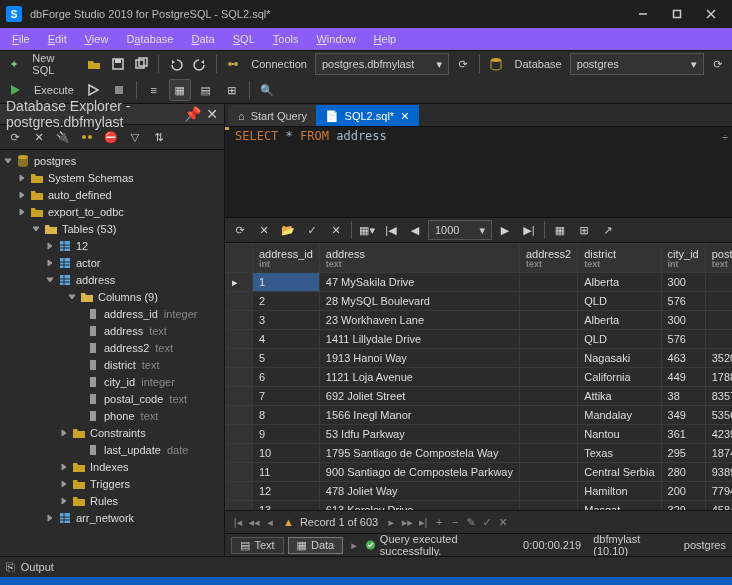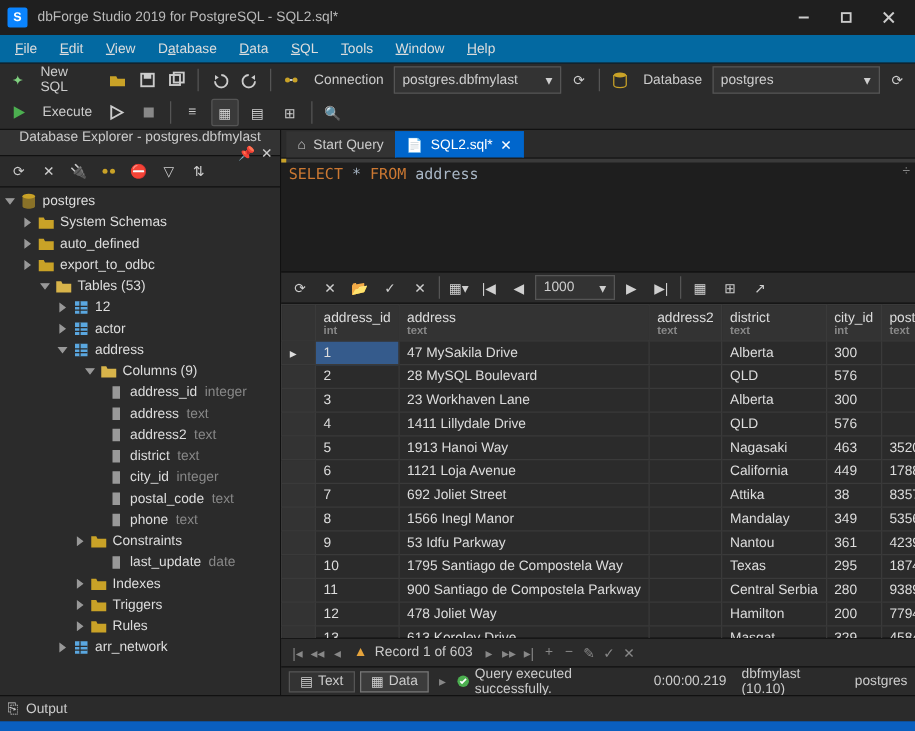--- a/index.html
+++ b/index.html
@@ -12,55 +12,55 @@
   html,body{margin:0;padding:0;width:732px;height:585px;font:11px "Segoe UI",Tahoma,sans-serif;color:var(--text);background:var(--bg-dark);overflow:hidden;}
   body{display:flex;flex-direction:column;}
   
   .titlebar{height:28px;background:#1f1f1f;display:flex;align-items:center;padding:0 4px 0 6px;flex:none;}
   .titlebar .appicon{width:16px;height:16px;background:var(--blue);border-radius:2px;display:flex;align-items:center;justify-content:center;color:#fff;font-size:10px;font-weight:bold;margin-right:8px;}
   .titlebar .title{flex:1;color:#bbb;}
   .titlebar .winbtns{display:flex;}
   .titlebar .winbtn{width:34px;height:22px;display:flex;align-items:center;justify-content:center;color:#ccc;}
   .titlebar .winbtn svg{width:10px;height:10px;}
   
-  .menubar{height:22px;background:#0369a1;display:flex;align-items:center;padding:0 4px;gap:2px;flex:none;border-bottom:1px solid #111;}
+  .menubar{height:22px;background:#8b5cf6;display:flex;align-items:center;padding:0 4px;gap:2px;flex:none;border-bottom:1px solid #111;}
   .menubar .mitem{padding:2px 8px;color:#ddd;}
   .menubar .mitem u{text-decoration:underline;}
   
   .toolbars{background:#2b2b2b;border-bottom:1px solid #111;flex:none;}
   .toolrow{height:26px;display:flex;align-items:center;padding:0 4px;gap:4px;}
   .tbtn{width:20px;height:20px;display:flex;align-items:center;justify-content:center;border:1px solid transparent;border-radius:2px;}
   .tbtn.sel{border-color:#555;background:#3a3a3a;}
   .tbtn svg{width:14px;height:14px;}
   .tsep{width:1px;height:18px;background:#555;margin:0 2px;}
   .tlabel{color:#ccc;padding:0 4px;}
   .tdrop{display:flex;align-items:center;gap:4px;border:1px solid #555;padding:1px 6px;height:18px;min-width:120px;background:#333;}
   .tdrop .dd{margin-left:auto;}
   .newsql{color:#7fd07f;}
   
   .mainsplit{flex:1;display:flex;min-height:0;}
   .leftpanel{width:224px;background:#2b2b2b;display:flex;flex-direction:column;border-right:1px solid #111;}
-  .panel-tab{height:20px;background:#333;border-bottom:1px solid #111;display:flex;align-items:center;padding:0 6px;color:#ccc;font-size:11px;flex-direction:column;}
+  .panel-tab{height:20px;background:#333;border-bottom:1px solid #111;display:flex;align-items:center;padding:0 6px;color:#ccc;font-size:14px;}
   .panel-tab .pin{margin-left:auto;display:flex;gap:4px;}
   .panel-toolbar{height:24px;display:flex;align-items:center;padding:0 4px;gap:2px;border-bottom:1px solid #111;}
   .tree{flex:1;overflow:auto;padding:2px 0;font-size:11px;}
   .tnode{display:flex;align-items:center;height:17px;white-space:nowrap;}
   .tnode .tw{width:12px;height:12px;display:flex;align-items:center;justify-content:center;margin-right:2px;}
   .tnode .ticon{width:14px;height:14px;display:flex;align-items:center;justify-content:center;margin-right:4px;}
   .tnode .tlbl{color:#ddd;}
   .tnode .ttype{color:#888;margin-left:6px;}
   
   .rightpanel{flex:1;display:flex;flex-direction:column;min-width:0;}
   .doctabs{height:22px;background:#2b2b2b;display:flex;align-items:flex-end;padding:0 4px;gap:0;border-bottom:1px solid #111;}
   .doctab{display:flex;align-items:center;height:20px;padding:0 8px;gap:6px;color:#ccc;border:1px solid transparent;border-bottom:none;}
   .doctab.active{background:var(--blue-dark);color:#fff;border-color:var(--blue-dark);}
   .doctab.inactive{background:#333;}
   .doctab .close{width:10px;}
   
-  .editor{height:90px;background:var(--bg-editor);display:flex;flex-direction:column;border-bottom:1px solid #111;position:relative;}
+  .editor{height:90px;background:var(--bg-editor);display:flex;flex-direction:row;border-bottom:1px solid #111;position:relative;}
   .editor .marker{height:3px;background:#3a3a3a;display:flex;}
   .editor .marker .y{width:4px;background:#c9a227;}
   .editor .code{flex:1;padding:2px 6px;font:12px Consolas,monospace;color:var(--ident);}
   .editor .code .kw{color:#cc7832;}
   .editor .code .id{color:#a9b7c6;}
   .editor .arrow{position:absolute;right:4px;top:4px;color:#888;}
   
   .gridwrap{flex:1;display:flex;flex-direction:column;min-height:0;background:#2b2b2b;}
   .grid-toolbar{height:24px;display:flex;align-items:center;padding:0 4px;gap:2px;border-bottom:1px solid #111;}
   .gt-drop{border:1px solid #555;background:#333;padding:0 6px;height:18px;display:flex;align-items:center;gap:4px;min-width:50px;}

